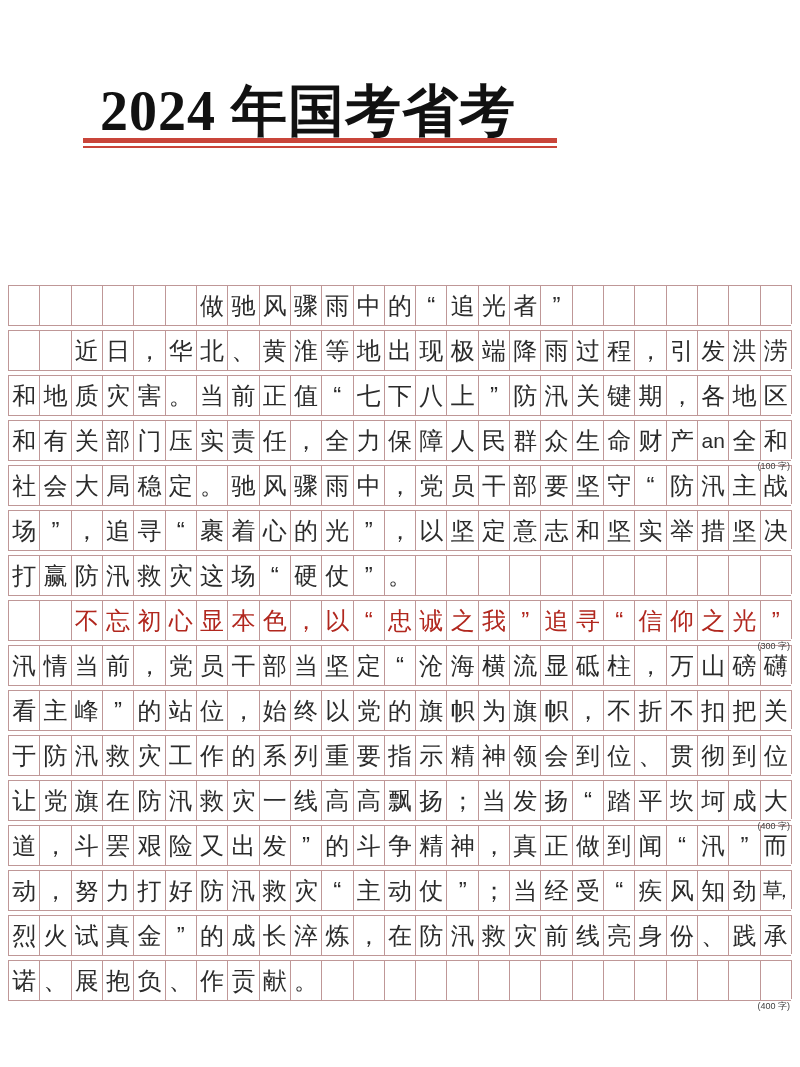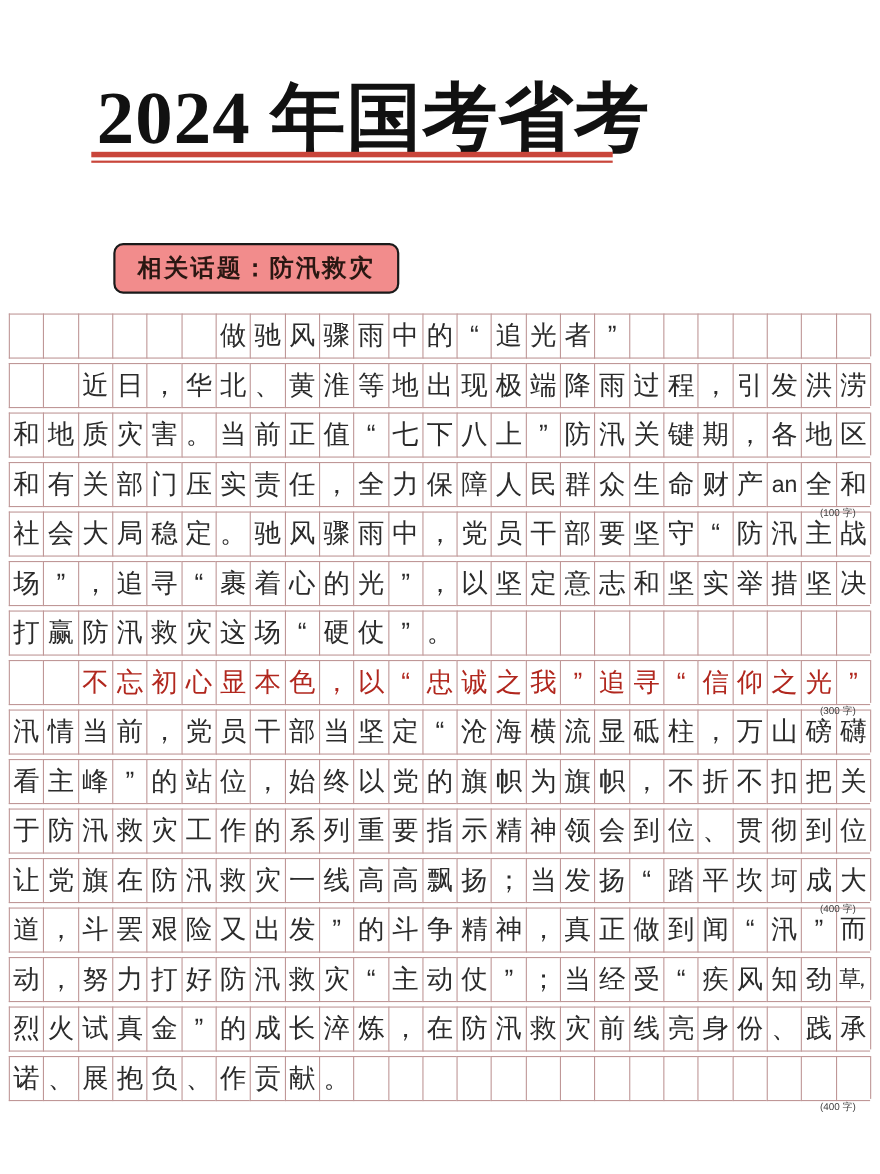--- a/index.html
+++ b/index.html
@@ -10,23 +10,23 @@
     background: #ffffff;
     overflow: hidden;
     font-family: "Liberation Sans", sans-serif;
   }
 
   
   .title {
     position: absolute;
     left: 84px;
     top: 58px;
-    margin: 4px;
+    margin: 16px;
     font-family: "Liberation Serif", serif;
-    font-size: 68px;
+    font-size: 56px;
     font-weight: bold;
     letter-spacing: 1px;
     white-space: nowrap;
   }
   .title-underline {
     position: absolute;
     left: 83px;
     top: 138px;
     width: 474px;
     height: 3px;
@@ -85,44 +85,41 @@
     justify-content: center;
     font-size: 24px;
     line-height: 39px;
     overflow: visible;
   }
   .g-cell span { white-space: nowrap; }
   .g-cell span.tight { font-size: 20px; letter-spacing: -9px; margin-left: -4px; }
   .g-cell span.latin { font-size: 21px; letter-spacing: 0; }
   .counter {
     position: absolute;
-    right: 13px;
+    right: 1px;
     bottom: -13px;
     font-size: 9px;
     line-height: 11px;
     color: #3f3f3f;
     letter-spacing: 0;
     z-index: 2;
     white-space: nowrap;
     padding-left: 16px;
   }
 </style>
 </head>
 <body>
 
 <div class="page">
 
   <h1 class="title" style="color: rgb(17, 17, 17);">2024 年国考省考</h1>
 
   <div class="title-underline" style="border-top-color: rgb(201, 69, 58); border-bottom-color: rgb(201, 69, 58);"></div>
 
 
-  <div class="topic-badge" style="background: rgb(242, 140, 140); border-color: rgb(26, 26, 26); color: rgb(42, 23, 18);">
-    <span>相关话题：防汛救灾</span>
-  </div>
 
   <div class="manuscript" id="manuscript" style="--line: #bf9797;">
       <div class="g-row">
         <div class="g-cell"></div>
         <div class="g-cell"></div>
         <div class="g-cell"></div>
         <div class="g-cell"></div>
         <div class="g-cell"></div>
         <div class="g-cell"></div>
         <div class="g-cell">

